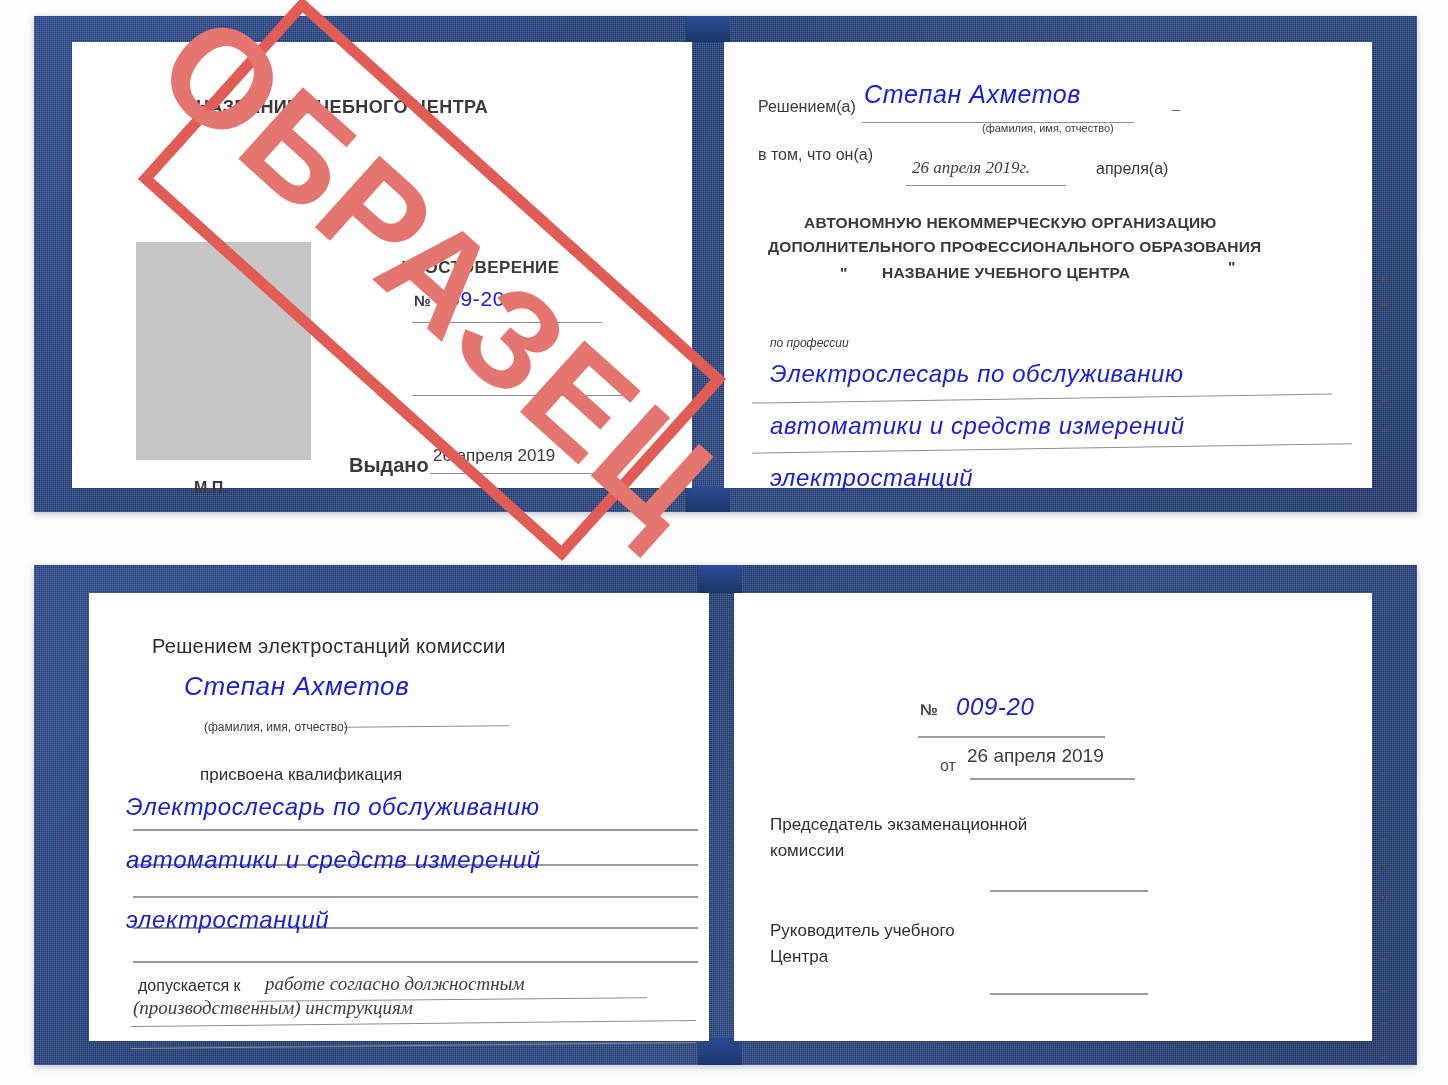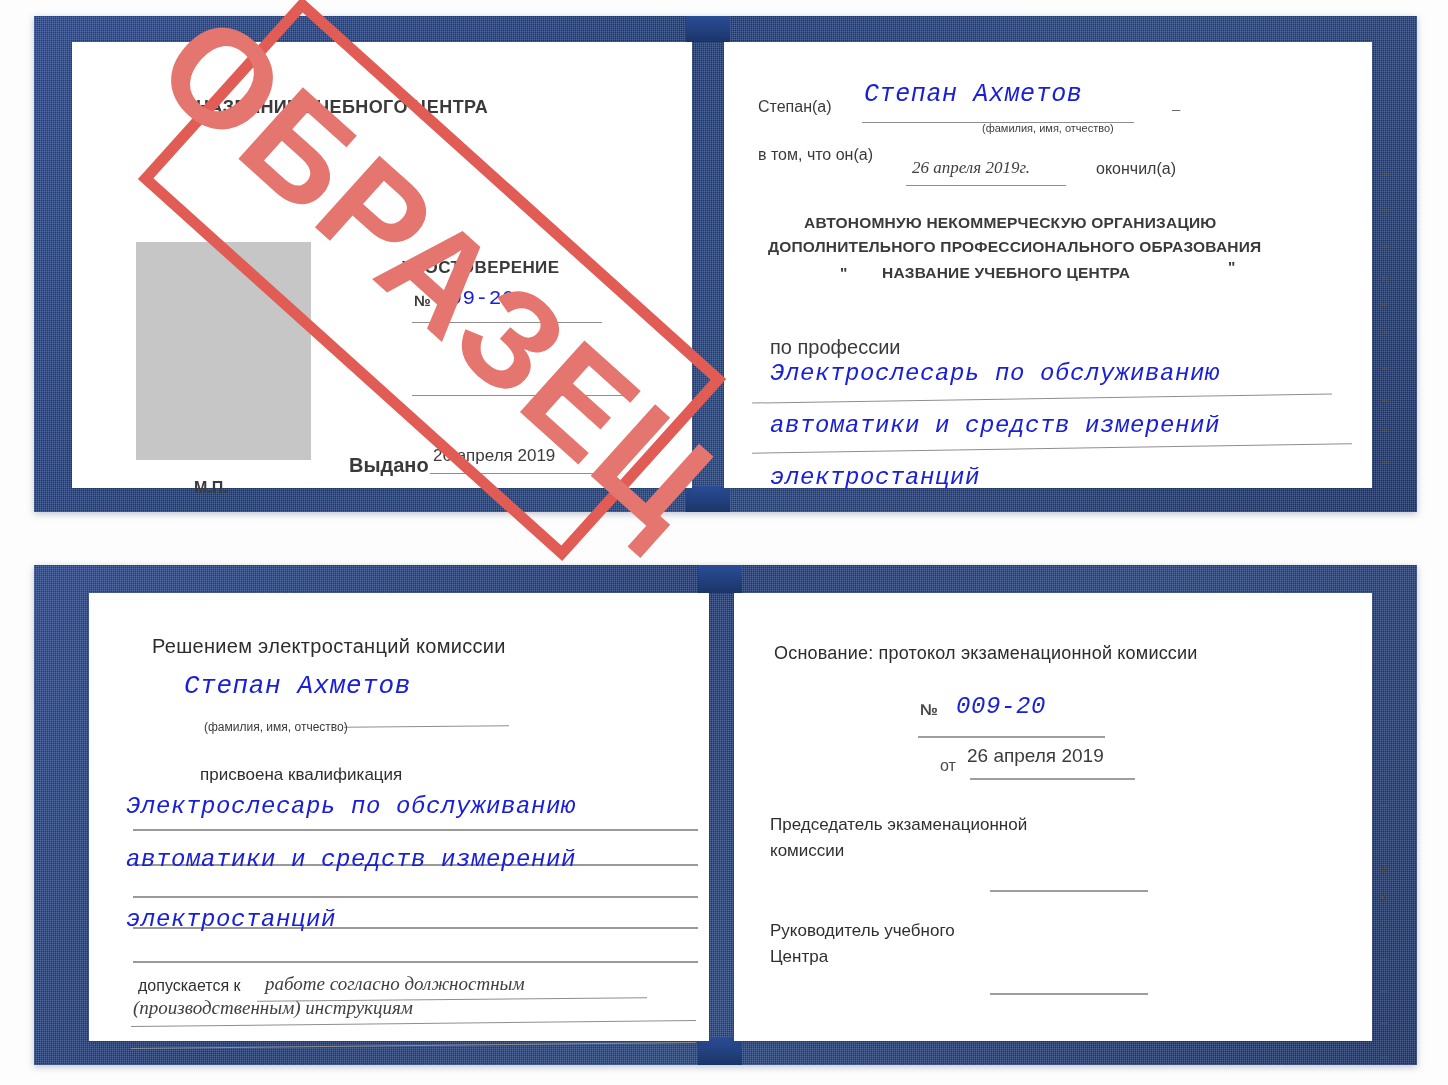--- a/index.html
+++ b/index.html
@@ -61,21 +61,21 @@
   .lbl.bold { font-weight: bold; }
   .rule {
     position: absolute;
     height: 1px;
     background: #8e8e8e;
   }
   .rule.thick { height: 2px; background: #9a9a9a; }
   .hand {
     position: absolute;
     color: #1a20d8;
-    font-family: Liberation Mono, monospace;
+    font-family: Liberation Sans, sans-serif;
     white-space: nowrap;
     letter-spacing: .6px;
   }
   .ital {
     position: absolute;
     color: #40403e;
     font-family: "Liberation Serif", serif;
     font-style: italic;
     white-space: nowrap;
   }
@@ -138,38 +138,38 @@
       <div class="rule" style="left:340px; top:353px; width:215px;"></div>
 
       <div class="lbl bold" style="left:277px; top:412px; font-size:20px;">Выдано</div>
       <div class="lbl" style="left:361px; top:404px; font-size:17px; color:#3b3b3b;">26 апреля 2019</div>
       <div class="rule" style="left:358px; top:431px; width:180px;"></div>
 
       <div class="lbl bold" style="left:122px; top:437px; font-size:16px;">М.П.</div>
     </div>
 
     <div class="sheet right">
-      <div class="lbl" style="left:34px; top:56px; font-size:16px;">Степан(а)</div>
+      <div class="lbl" style="left:34px; top:56px; font-size:16px;">Решением(а)</div>
       <div class="hand" style="left:140px; top:38px; font-size:25px; font-style:italic;">Степан Ахметов</div>
       <div class="rule" style="left:138px; top:80px; width:272px;"></div>
       <div class="lbl" style="left:258px; top:80px; font-size:11px; color:#3d3d3d;">(фамилия, имя, отчество)</div>
       <div class="lbl" style="left:448px; top:58px; font-size:15px; color:#6a6a6a;">–</div>
 
       <div class="lbl" style="left:34px; top:104px; font-size:16px;">в том, что он(а)</div>
       <div class="ital" style="left:188px; top:116px; font-size:17px;">26 апреля 2019г.</div>
       <div class="rule" style="left:182px; top:143px; width:160px;"></div>
-      <div class="lbl" style="left:372px; top:118px; font-size:16px;">окончил(а)</div>
+      <div class="lbl" style="left:372px; top:118px; font-size:16px;">апреля(а)</div>
 
       <div class="lbl bold" style="left:44px; top:196px; font-size:15.5px; letter-spacing:.2px;">ДОПОЛНИТЕЛЬНОГО ПРОФЕССИОНАЛЬНОГО ОБРАЗОВАНИЯ</div>
       <div class="lbl bold" style="left:80px; top:172px; font-size:15.5px; letter-spacing:.2px;">АВТОНОМНУЮ НЕКОММЕРЧЕСКУЮ ОРГАНИЗАЦИЮ</div>
       <div class="lbl bold" style="left:116px; top:222px; font-size:15.5px;">"</div>
       <div class="lbl bold" style="left:158px; top:222px; font-size:15.5px; letter-spacing:.2px;">НАЗВАНИЕ УЧЕБНОГО ЦЕНТРА</div>
       <div class="lbl bold" style="left:504px; top:216px; font-size:15.5px;">"</div>
 
-      <div class="lbl" style="left:46px; top:294px; font-size:20px;">по профессии</div>
+      <div class="lbl" style="left:46px; top:294px; font-size:12px;font-style:italic;">по профессии</div>
 
       <div class="hand" style="left:46px; top:318px; font-size:24px; font-style:italic;">Электрослесарь по обслуживанию</div>
       <div class="rule" style="left:28px; top:356px; width:580px; transform:rotate(-0.9deg);"></div>
 
       <div class="hand" style="left:46px; top:370px; font-size:24px; font-style:italic;">автоматики и средств измерений</div>
       <div class="rule" style="left:28px; top:406px; width:600px; transform:rotate(-0.9deg);"></div>
 
       <div class="hand" style="left:46px; top:422px; font-size:24px; font-style:italic;">электростанций</div>
     </div>
 
@@ -223,21 +223,20 @@
 
       <div class="lbl" style="left:49px; top:384px; font-size:16px; color:#2f2f2f;">допускается к</div>
       <div class="ital" style="left:176px; top:380px; font-size:19px;">работе согласно должностным</div>
       <div class="rule" style="left:168px; top:406px; width:390px; transform:rotate(-0.5deg);"></div>
       <div class="ital" style="left:44px; top:404px; font-size:19px;">(производственным) инструкциям</div>
       <div class="rule" style="left:42px; top:430px; width:565px; transform:rotate(-0.6deg);"></div>
       <div class="rule" style="left:42px; top:452px; width:565px; transform:rotate(-0.6deg);"></div>
     </div>
 
     <div class="sheet right">
-      <div class="lbl" style="left:40px; top:50px; font-size:18px; letter-spacing:.2px; color:#2c2c2c;">Основание: протокол экзаменационной комиссии</div>
 
       <div class="lbl bold" style="left:186px; top:108px; font-size:16px; color:#4a4a4a;">№</div>
       <div class="hand" style="left:222px; top:100px; font-size:24px; font-style:italic;">009-20</div>
       <div class="rule thick" style="left:184px; top:143px; width:187px; background:#9e9e9e;"></div>
 
       <div class="lbl" style="left:206px; top:164px; font-size:16px; color:#4a4a4a;">от</div>
       <div class="lbl" style="left:233px; top:152px; font-size:19px; color:#3b3b3b;">26 апреля 2019</div>
       <div class="rule thick" style="left:236px; top:185px; width:165px; background:#9e9e9e;"></div>
 
       <div class="lbl" style="left:36px; top:222px; font-size:17px; color:#2f2f2f;">Председатель экзаменационной</div>

